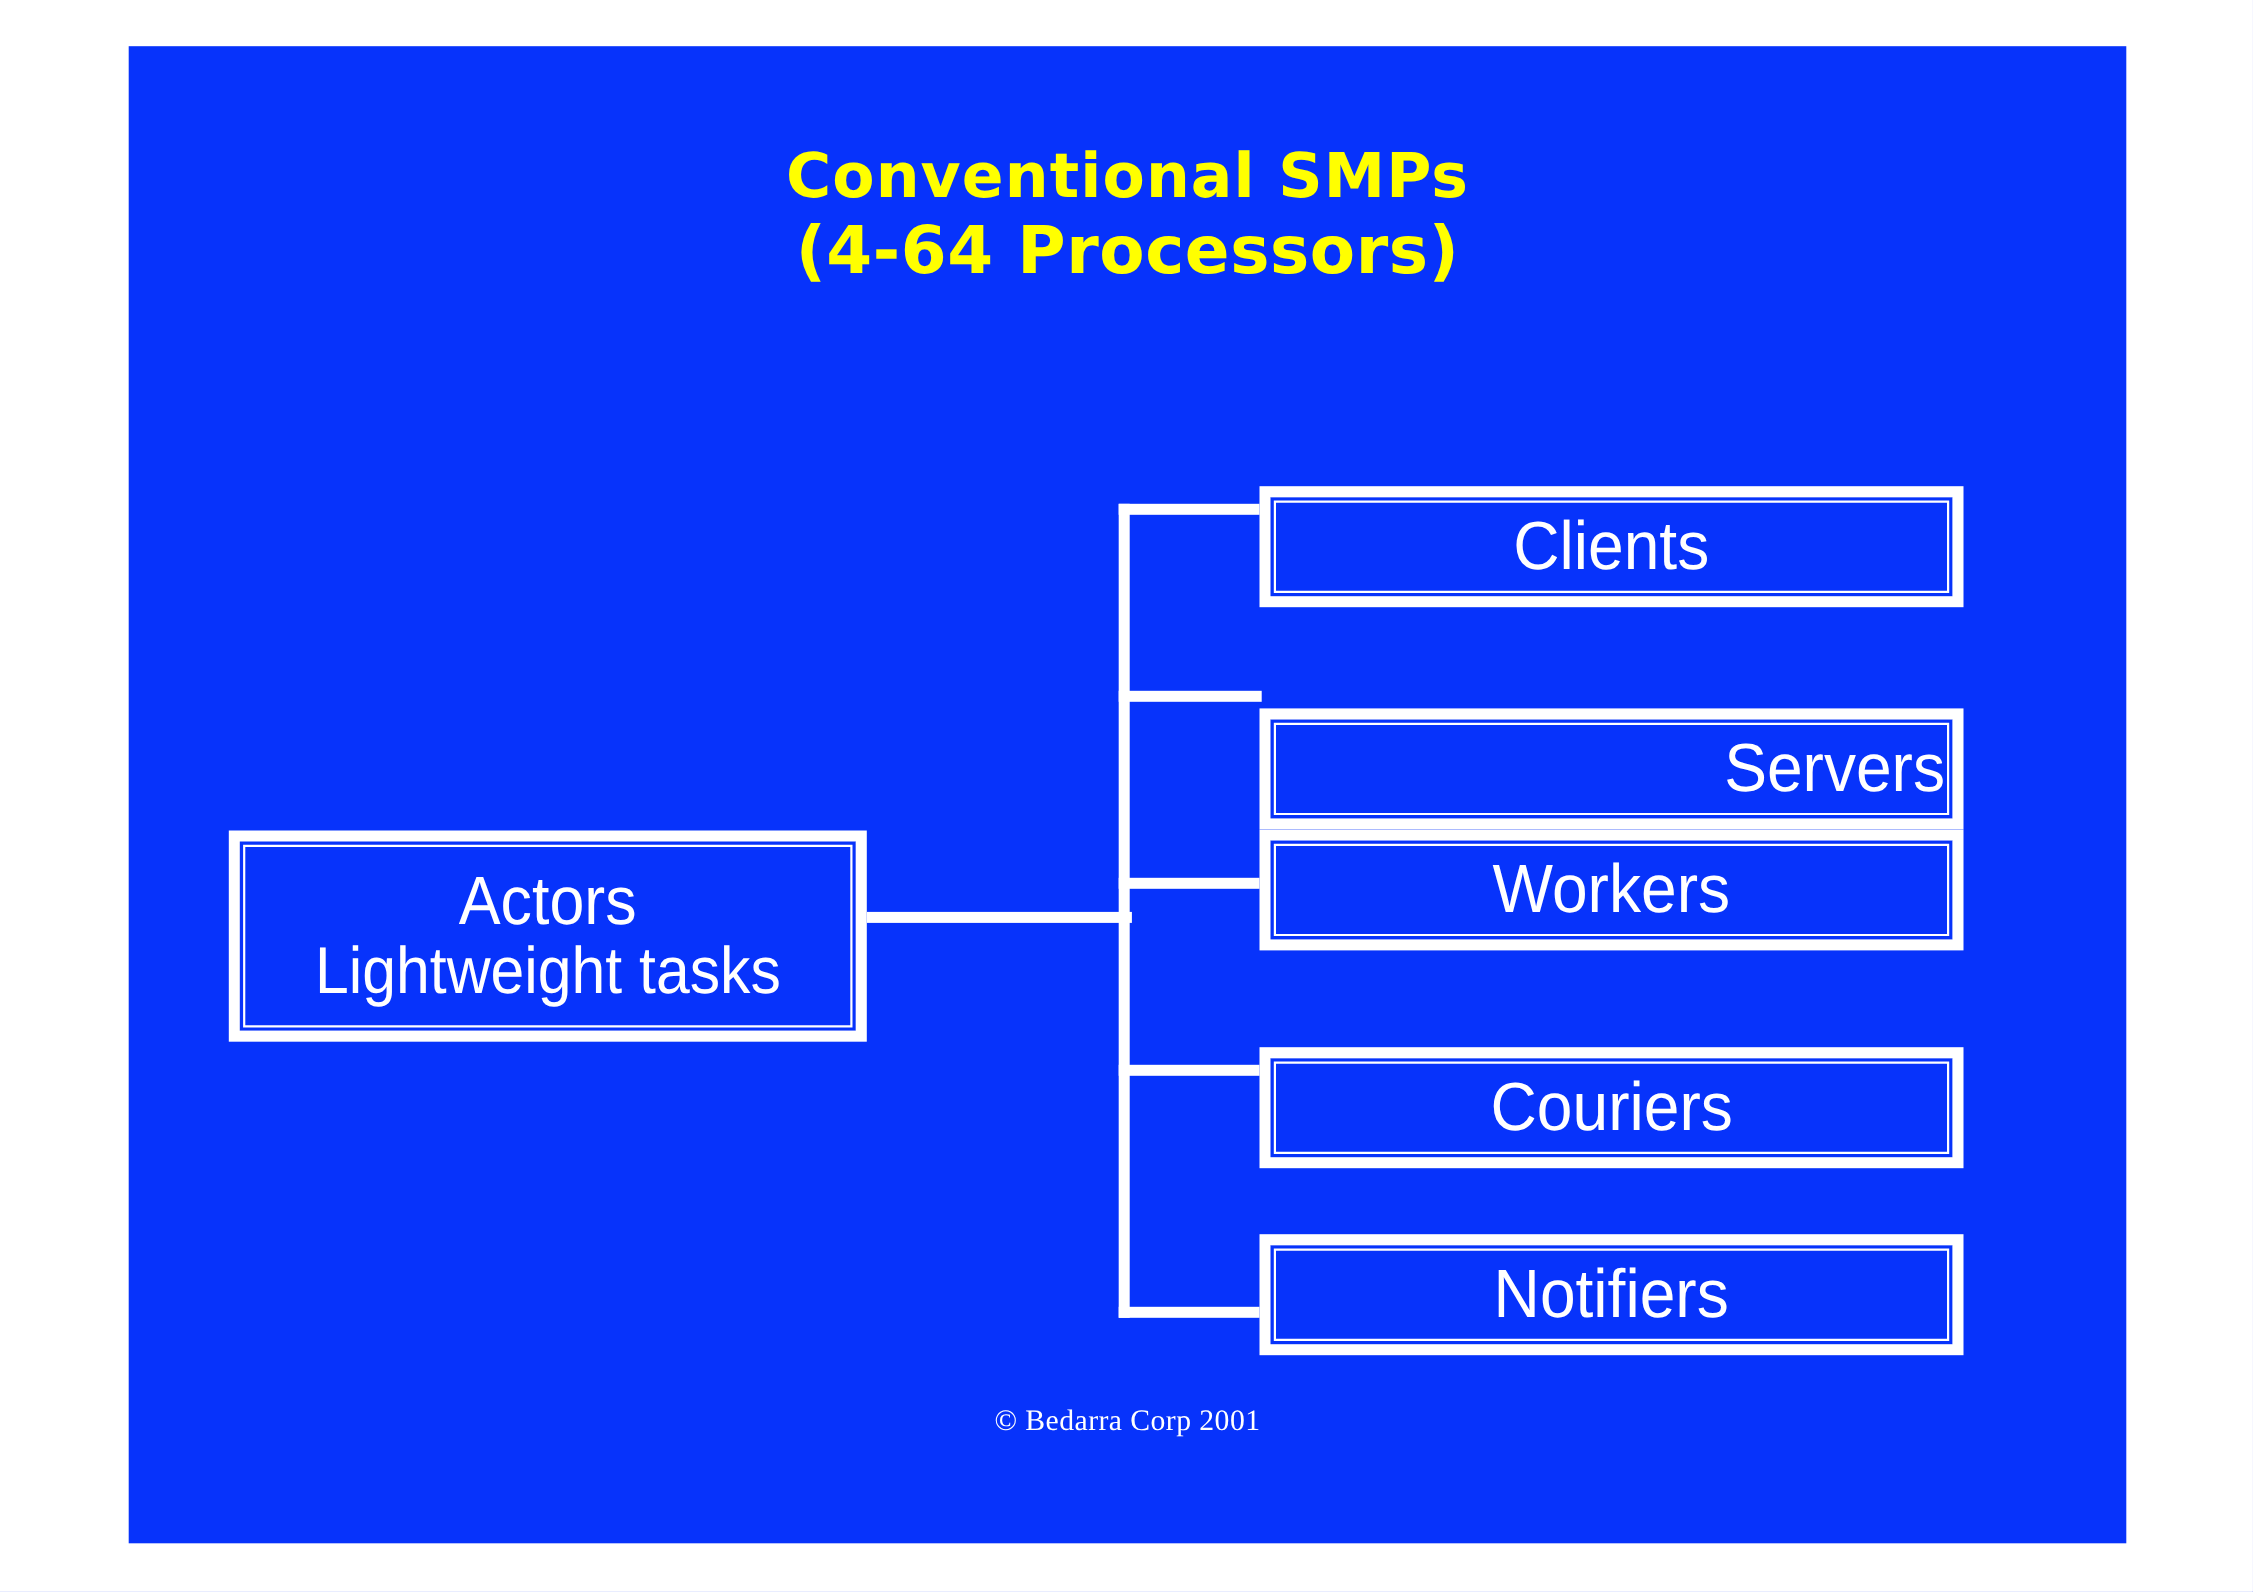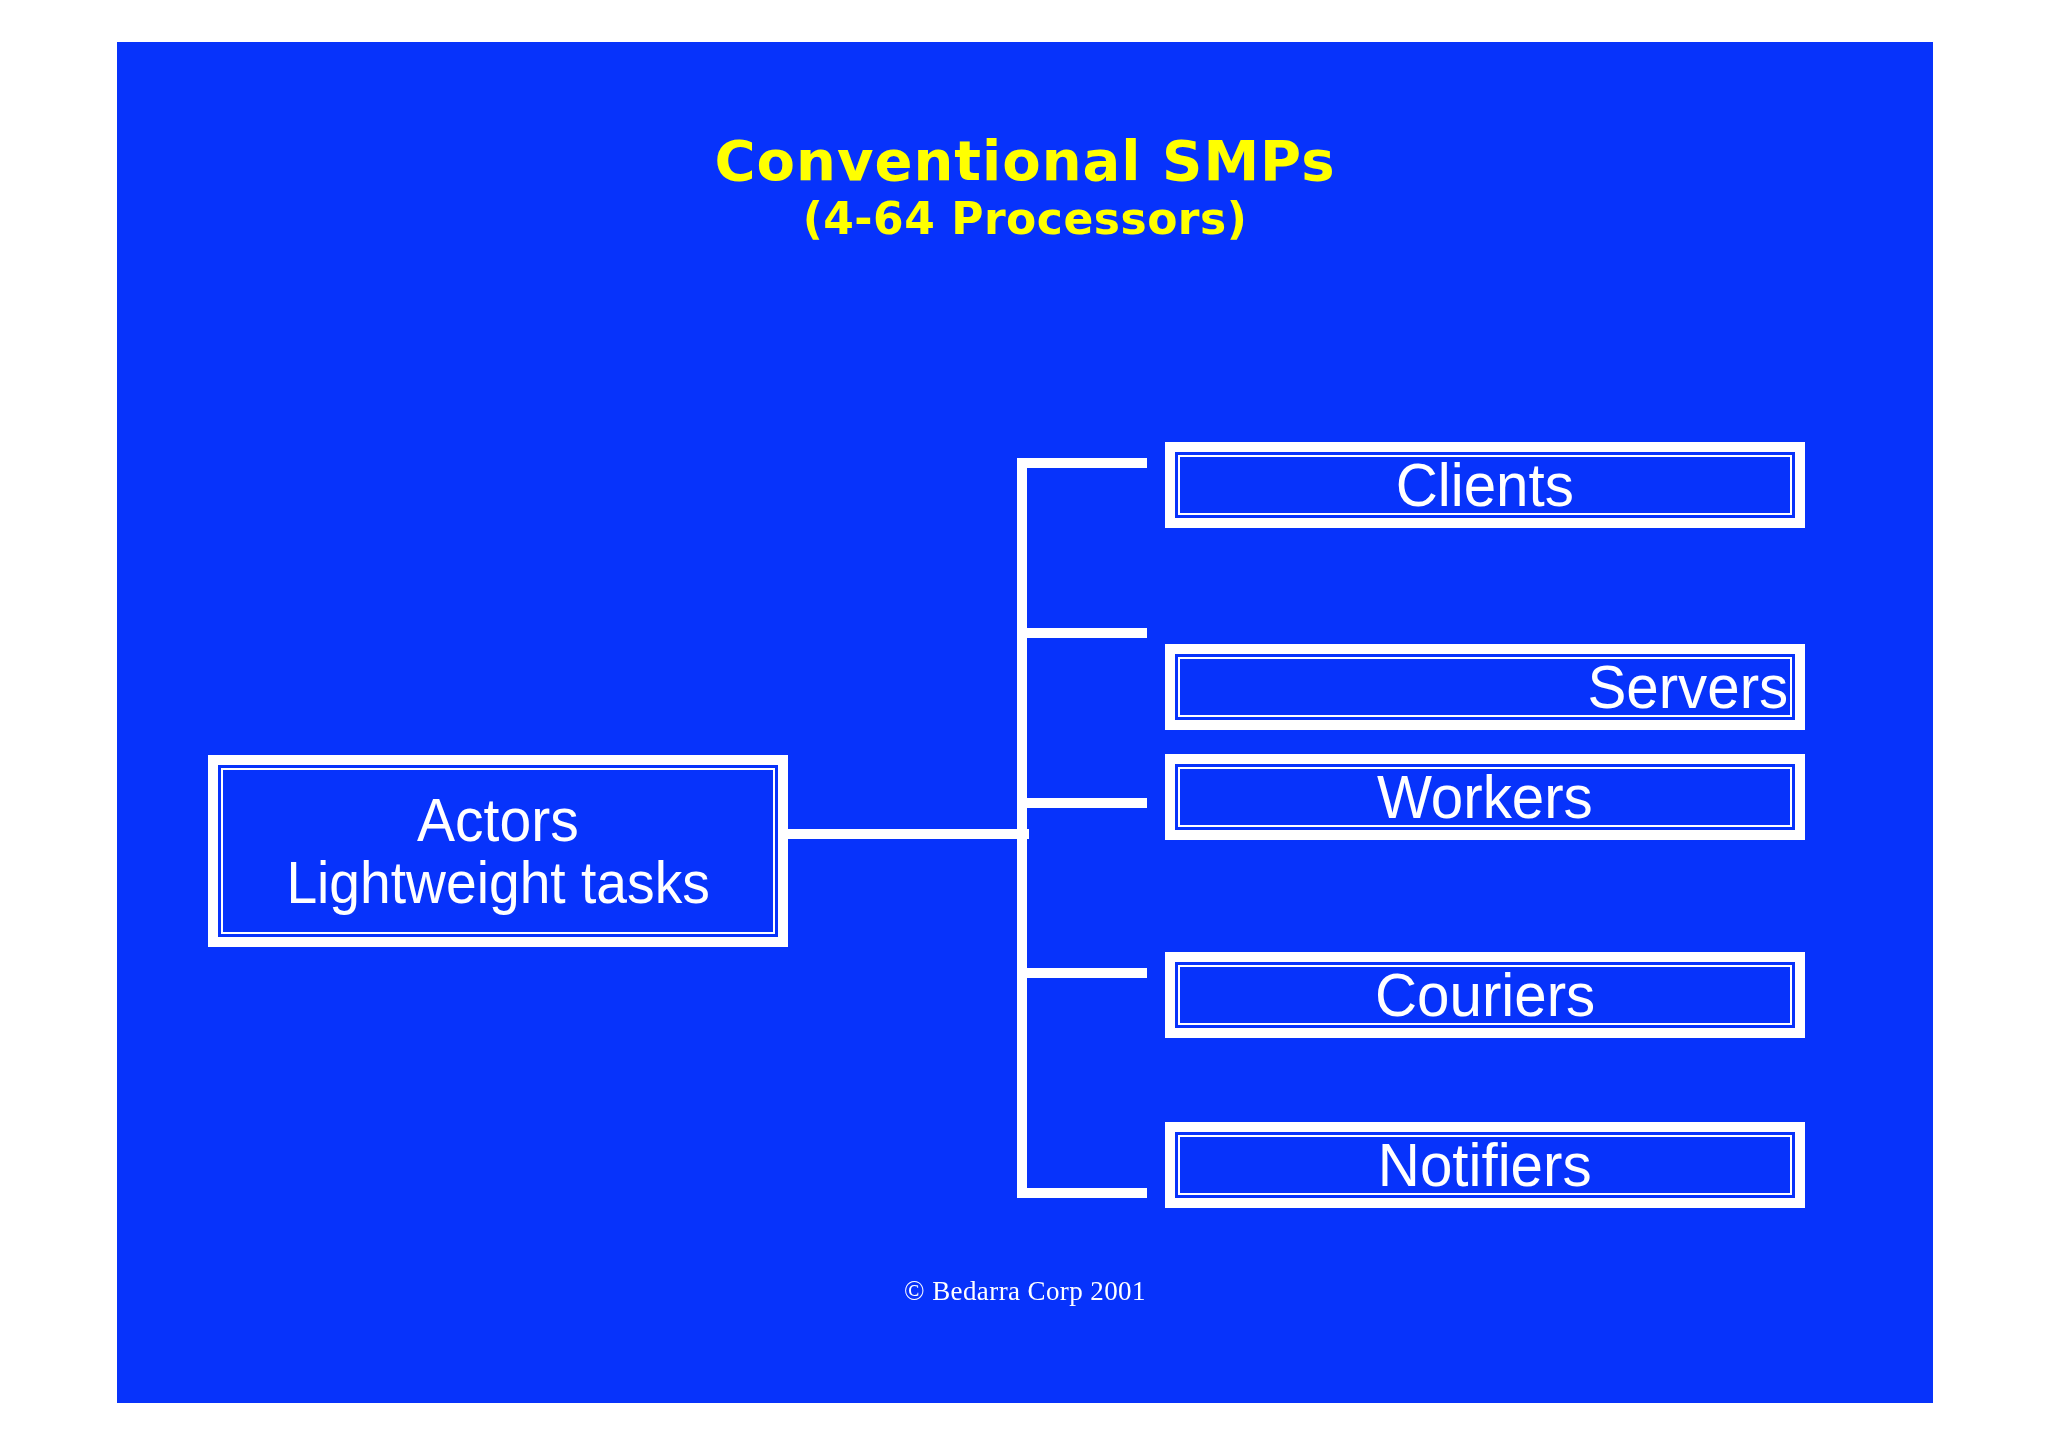--- a/index.html
+++ b/index.html
@@ -38,21 +38,21 @@
     font-weight: bold;
   }
   #title-main {
     display: block;
     font-size: 56px;
     line-height: 1.05;
     letter-spacing: 1px;
   }
   #title-sub {
     display: block;
-    font-size: 44px;
+    font-size: 60px;
     line-height: 1.25;
     letter-spacing: 0.5px;
   }
 
   
   #diagram {
     position: absolute;
     left: 0;
     top: 0;
     width: 1816px;
@@ -90,22 +90,21 @@
   #node-root .root-sub {
     font-size: 60px;
     line-height: 1.05;
     transform: scaleX(0.92);
   }
 
   
   .leaf-box {
     left: 1028px;
     width: 640px;
-    height: 86px;
-    margin-left: 20px;
+    height: 110px;
   }
   .leaf-box .leaf-label {
     font-size: 62px;
     line-height: 1;
     transform: scaleX(0.94);
   }
   #node-leaf-0 { top: 400px; }
   #node-leaf-1 { top: 602px; align-items: flex-end; }
   #node-leaf-2 { top: 712px; }
   #node-leaf-3 { top: 910px; }

